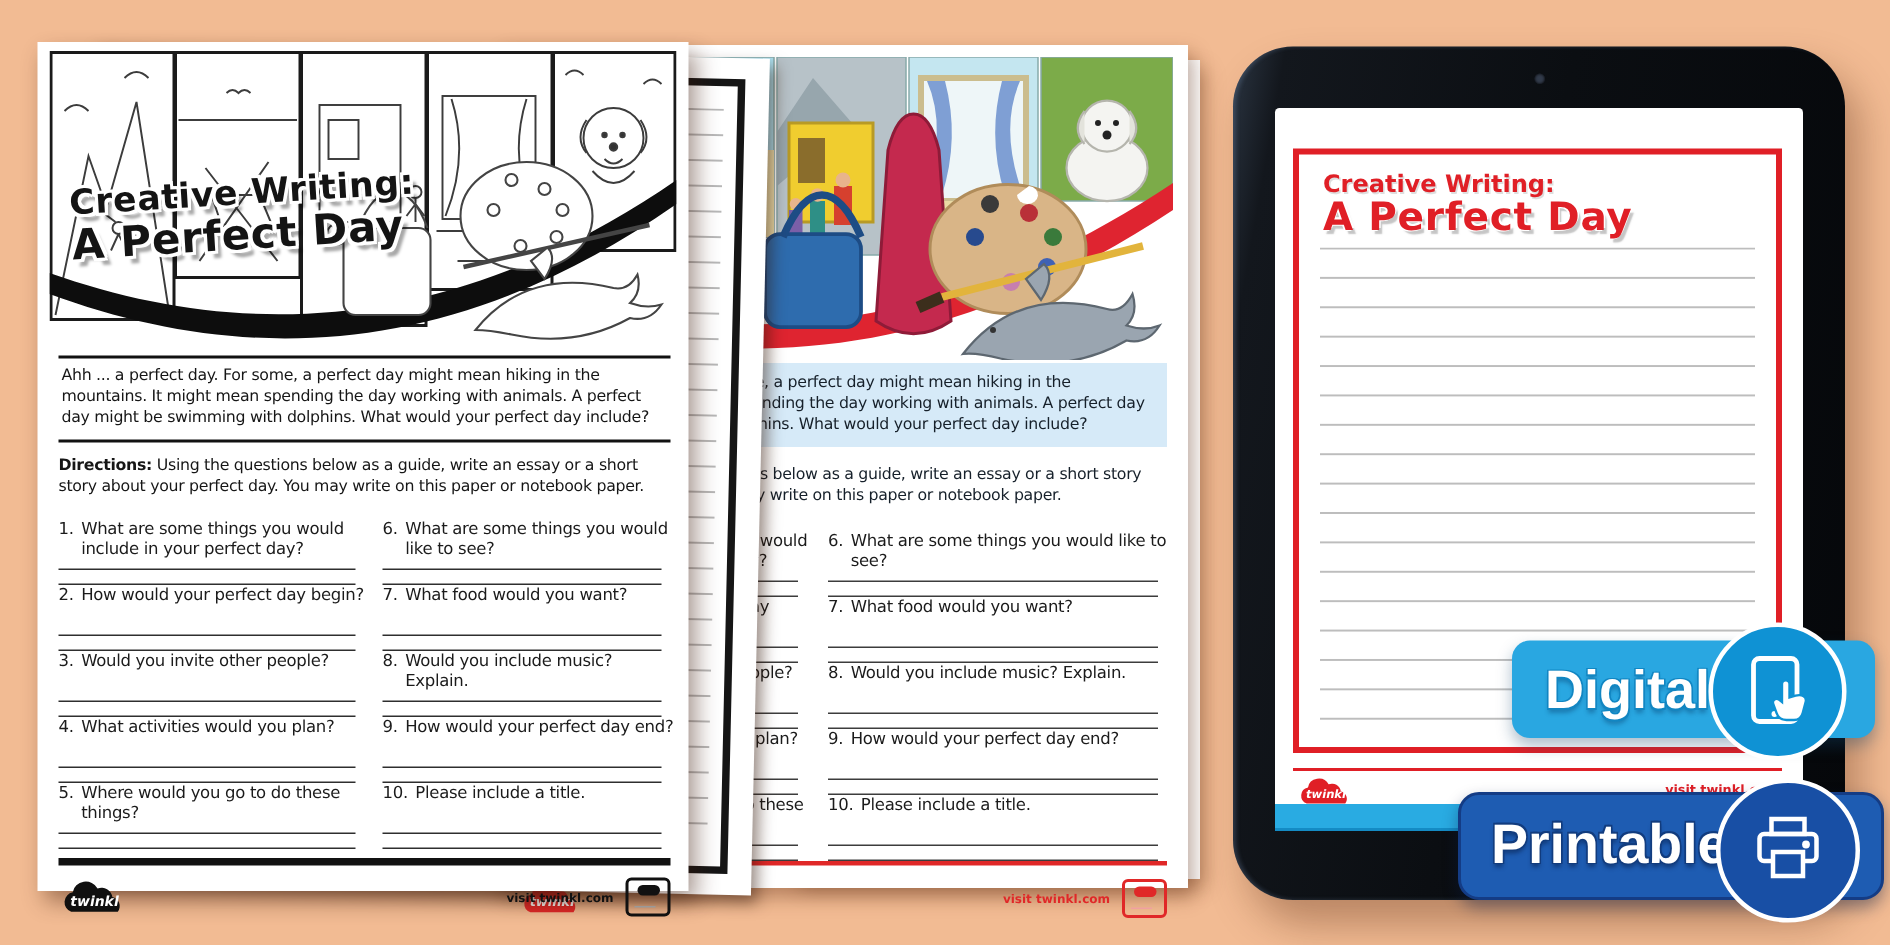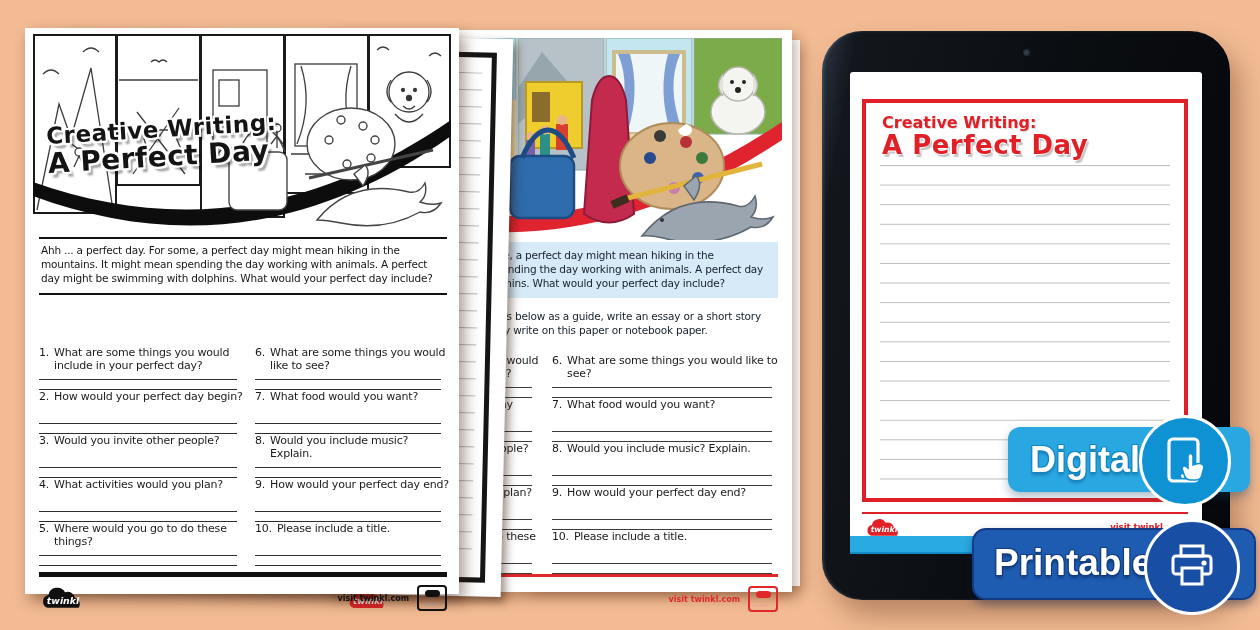--- a/index.html
+++ b/index.html
@@ -318,20 +318,21 @@
         <path d="M276 144 L400 116" fill="none" stroke-width="3"></path>
         <path d="M284 186 q34 -42 92 -28 q10 2 16 -9 q3 12 -5 19 q11 4 21 1 q-8 12 -21 9 q-36 20 -79 11 q-15 -3 -24 -3 z"></path>
         <path d="M330 152 q9 -14 2 -21 l-11 9 z"></path>
       </g>
     </svg>
     <div class="wtitle">
       <div class="wt1">Creative Writing:</div>
       <div class="wt2">A Perfect Day</div>
     </div>
     <div class="wintro">Ahh ... a perfect day. For some, a perfect day might mean hiking in the mountains. It might mean spending the day working with animals. A perfect day might be swimming with dolphins. What would your perfect day include?</div>
+    <div class="wdirections"><span class="dirlabel">Directions:</span><span> Using the questions below as a guide, write an essay or a short story about your perfect day. You may write on this paper or notebook paper.</span></div>
     <div class="qgrid1">
       <div>
 
           <div class="qa">
             <div class="qrow">
               <span class="qnum">1.</span>
               <span class="qtext">What are some things you would include in your perfect day?</span>
             </div>
             <div class="aline l1"></div>
             <div class="aline l2"></div>

